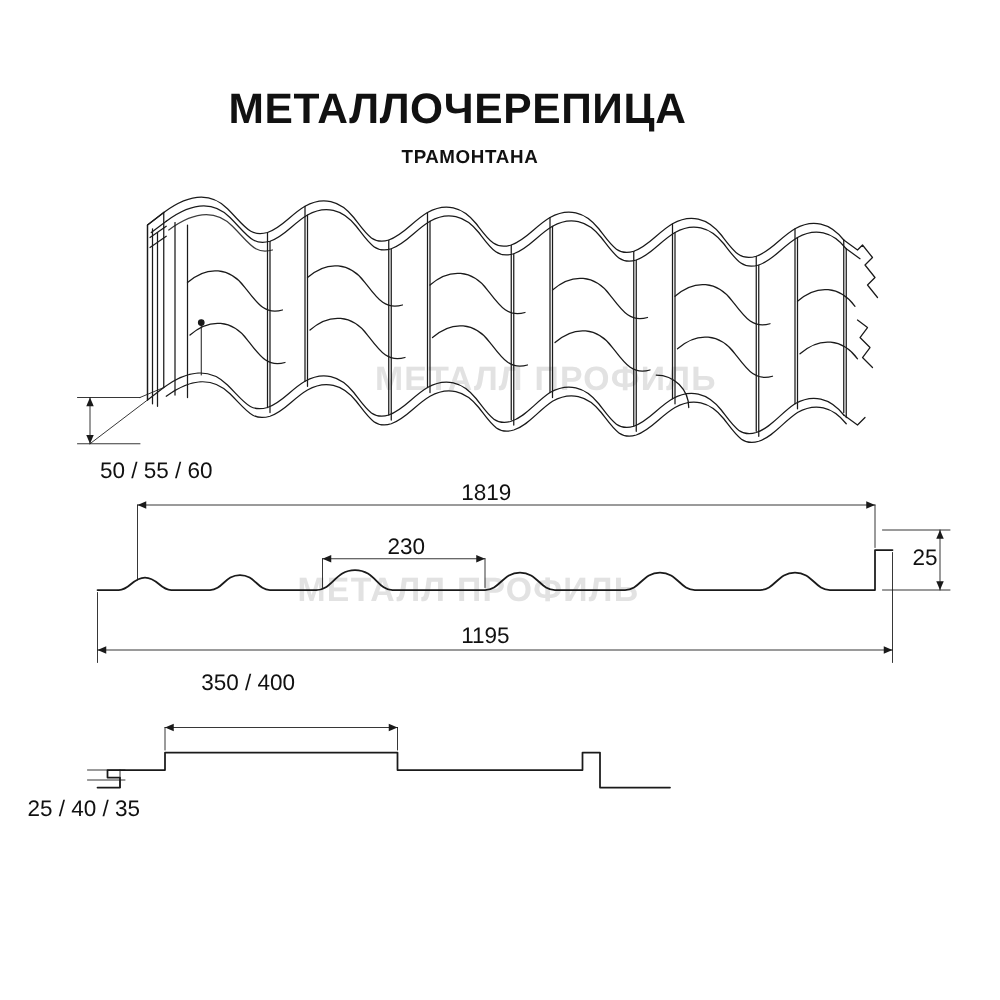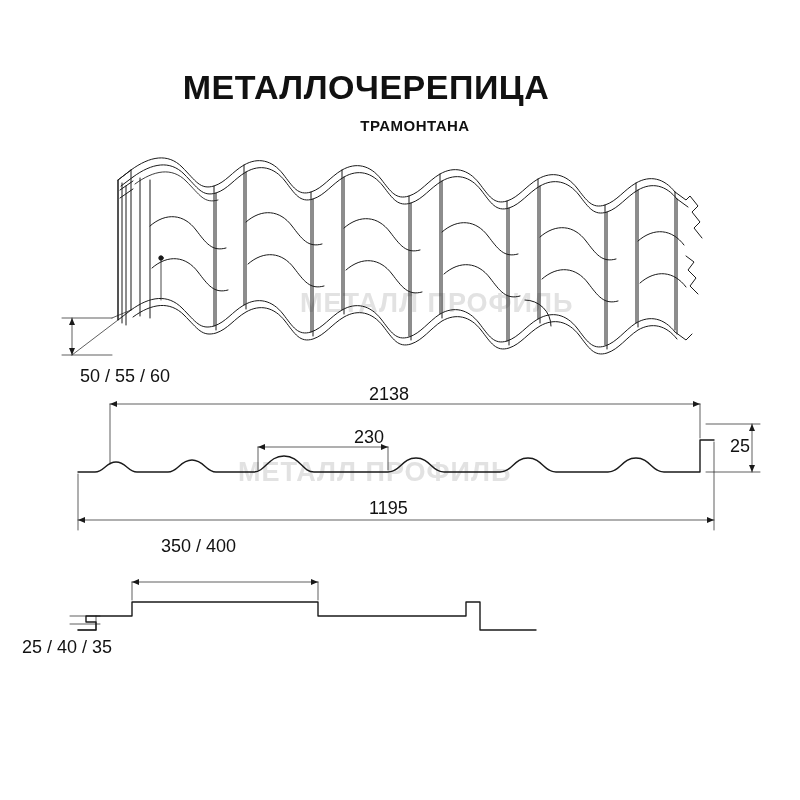--- a/index.html
+++ b/index.html
@@ -36,21 +36,20 @@
   .title-sub {
     position: absolute;
     left: 0;
     top: 117px;
     width: 752px;
     text-align: center;
     font-size: 15px;
     font-weight: bold;
     letter-spacing: 0.5px;
     color: #111111;
-    padding-left: 39px;
   }
   .dim {
     position: absolute;
     font-size: 18px;
     color: #111111;
     white-space: nowrap;
   }
   .wm {
     position: absolute;
     font-family: "Liberation Sans", sans-serif;
@@ -77,22 +76,22 @@
 </head>
 <body>
 
 <div class="wm wm1">МЕТАЛЛ ПРОФИЛЬ</div>
 <div class="wm wm2">МЕТАЛЛ ПРОФИЛЬ</div>
 
 <div class="title-main">МЕТАЛЛОЧЕРЕПИЦА</div>
 <div class="title-sub">ТРАМОНТАНА</div>
 
 <div class="dim" style="left:80px; top:366px;">50 / 55 / 60</div>
-<div class="dim" style="left:369px; top:384px;">2138</div>
-<div class="dim" style="left:310px; top:427px;margin-left:44px;">230</div>
+<div class="dim" style="left:369px; top:384px;">1819</div>
+<div class="dim" style="left:310px; top:427px;">230</div>
 <div class="dim" style="left:730px; top:436px;">25</div>
 <div class="dim" style="left:369px; top:498px;">1195</div>
 <div class="dim" style="left:161px; top:536px;">350 / 400</div>
 <div class="dim" style="left:22px; top:637px;">25 / 40 / 35</div>
 
 <svg id="sheet" viewBox="0 0 800 800">
   <g stroke="#1a1a1a" fill="none" stroke-width="1" stroke-linejoin="round" stroke-linecap="round">
 
     <g>
 

